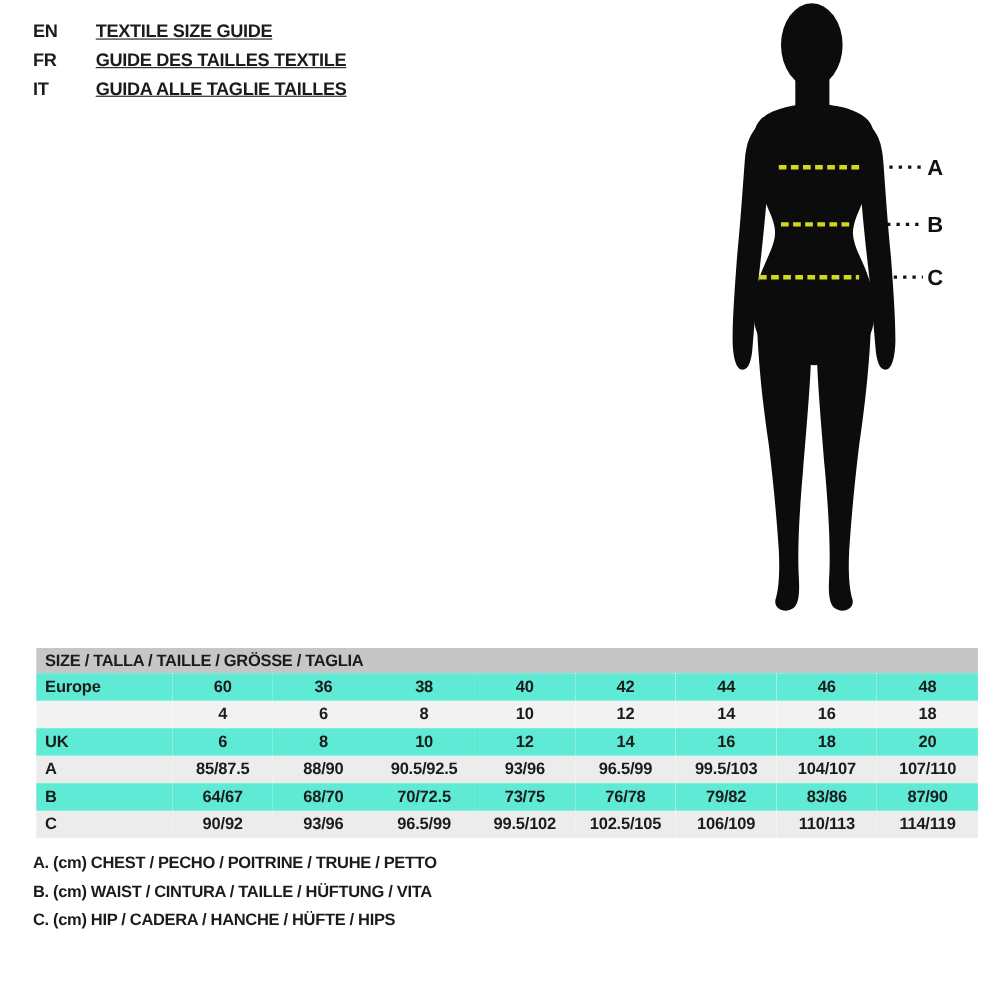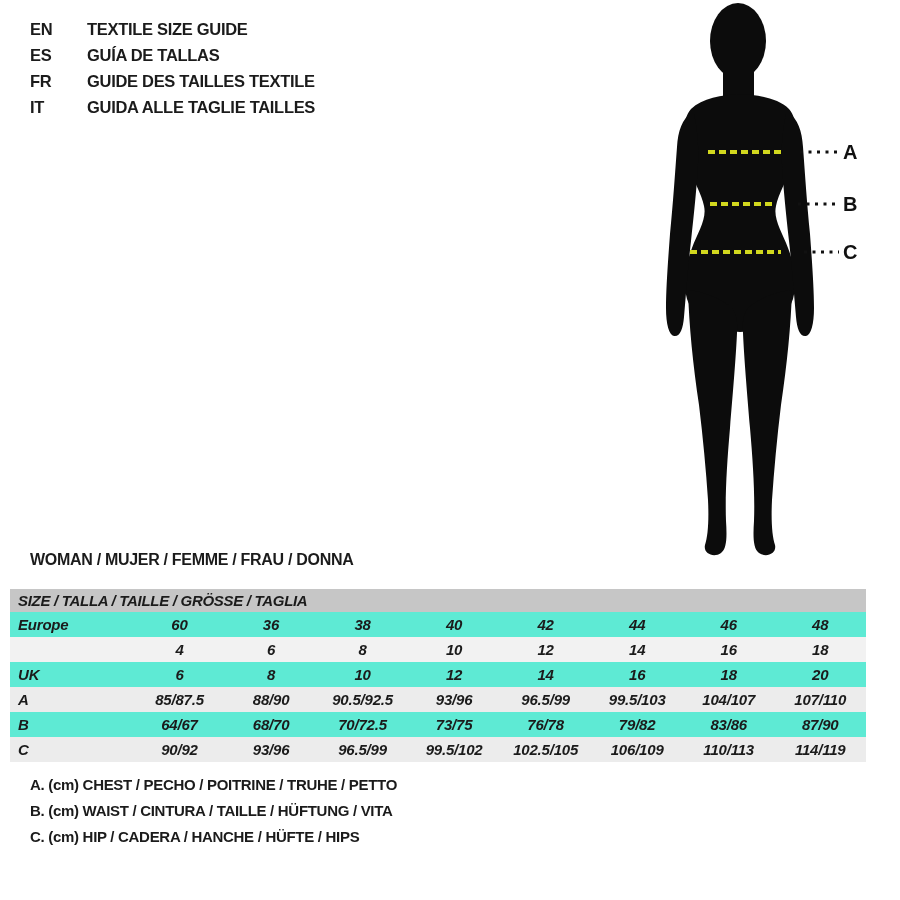--- a/index.html
+++ b/index.html
@@ -1,57 +1,54 @@
 <!DOCTYPE html>
 <html><head>
 <meta charset="utf-8">
 <title>Textile Size Guide</title>
 <style>
   html,body{margin:0;padding:0;background:#ffffff;}
   body{width:900px;height:900px;font-family:"Liberation Sans",sans-serif;color:#1b1b1b;}
   .page{position:relative;width:900px;height:900px;background:#ffffff;overflow:hidden;}
 
   
-  .lang-block{position:absolute;left:30px;top:16px;}
+  .lang-block{position:absolute;left:30px;top:16px;text-decoration:underline;}
   .lang-row{height:26px;line-height:26px;font-weight:bold;font-size:16.5px;letter-spacing:-0.3px;white-space:nowrap;}
   .lang-code{display:inline-block;width:57px;}
 
   
   .figure{position:absolute;left:630px;top:0;}
   .marker-label{font-family:"Liberation Sans",sans-serif;font-size:20px;font-weight:bold;fill:#111111;}
 
   
   .woman-heading{position:absolute;left:30px;top:551px;font-weight:bold;font-size:16px;letter-spacing:-0.3px;white-space:nowrap;}
 
   
-  .size-table{position:absolute;left:10px;top:589px;width:856px;border-collapse:collapse;table-layout:fixed;
-              font-size:15px;font-weight:bold;letter-spacing:-0.2px;font-style:italic;}
+  .size-table{position:absolute;left:33px;top:589px;width:856px;border-collapse:collapse;table-layout:fixed;
+              font-size:15px;font-weight:bold;letter-spacing:-0.2px;}
   .size-table td{padding:0;height:25px;text-align:center;vertical-align:middle;overflow:hidden;}
   .size-table td.lbl{text-align:left;padding-left:8px;}
   .size-table tr.thead td{background:#c6c6c6;height:23px;text-align:left;padding-left:8px;font-size:15px;letter-spacing:-0.3px;}
   tr.bg-w{background:#5eead4;}
   tr.bg-g1{background:#e9e9e9;}
   tr.bg-g2{background:#f2f2f2;}
   tr.bg-g3{background:#ececec;}
 
   
   .legend{position:absolute;left:30px;top:772px;}
   .legend-line{height:26px;line-height:26px;font-weight:bold;font-size:15px;letter-spacing:-0.3px;white-space:nowrap;}
 </style>
 </head>
 <body>
 
 <div class="page">
 
   <div class="lang-block">
     <div class="lang-row">
       <span class="lang-code">EN</span><span class="lang-title">TEXTILE SIZE GUIDE</span>
-    </div>
-    <div class="lang-row">
-      <span class="lang-code">ES</span><span class="lang-title">GUÍA DE TALLAS</span>
     </div>
     <div class="lang-row">
       <span class="lang-code">FR</span><span class="lang-title">GUIDE DES TAILLES TEXTILE</span>
     </div>
     <div class="lang-row">
       <span class="lang-code">IT</span><span class="lang-title">GUIDA ALLE TAGLIE TAILLES</span>
     </div>
   </div>
 
   <svg class="figure" width="230" height="560" viewBox="0 0 230 560">
@@ -72,21 +69,20 @@
       <line x1="80" y1="204" x2="144" y2="204" stroke="#d2d81e" stroke-width="4" stroke-dasharray="7 4"></line>
       <line x1="168" y1="204" x2="209" y2="204" stroke="#111111" stroke-width="3" stroke-dasharray="3 5.5"></line>
       <text x="213" y="211" class="marker-label">B</text>
 
       <line x1="60" y1="252" x2="151" y2="252" stroke="#d2d81e" stroke-width="4" stroke-dasharray="7 4"></line>
       <line x1="174" y1="252" x2="209" y2="252" stroke="#111111" stroke-width="3" stroke-dasharray="3 5.5"></line>
       <text x="213" y="259" class="marker-label">C</text>
     </g>
   </svg>
 
-  <div class="woman-heading">WOMAN / MUJER / FEMME / FRAU / DONNA</div>
 
   <table class="size-table">
     <colgroup>
       <col style="width:123px">
       <col style="width:91px">
         <col style="width:91px">
         <col style="width:91px">
         <col style="width:91px">
       <col style="width:91px">
         <col style="width:91px">

